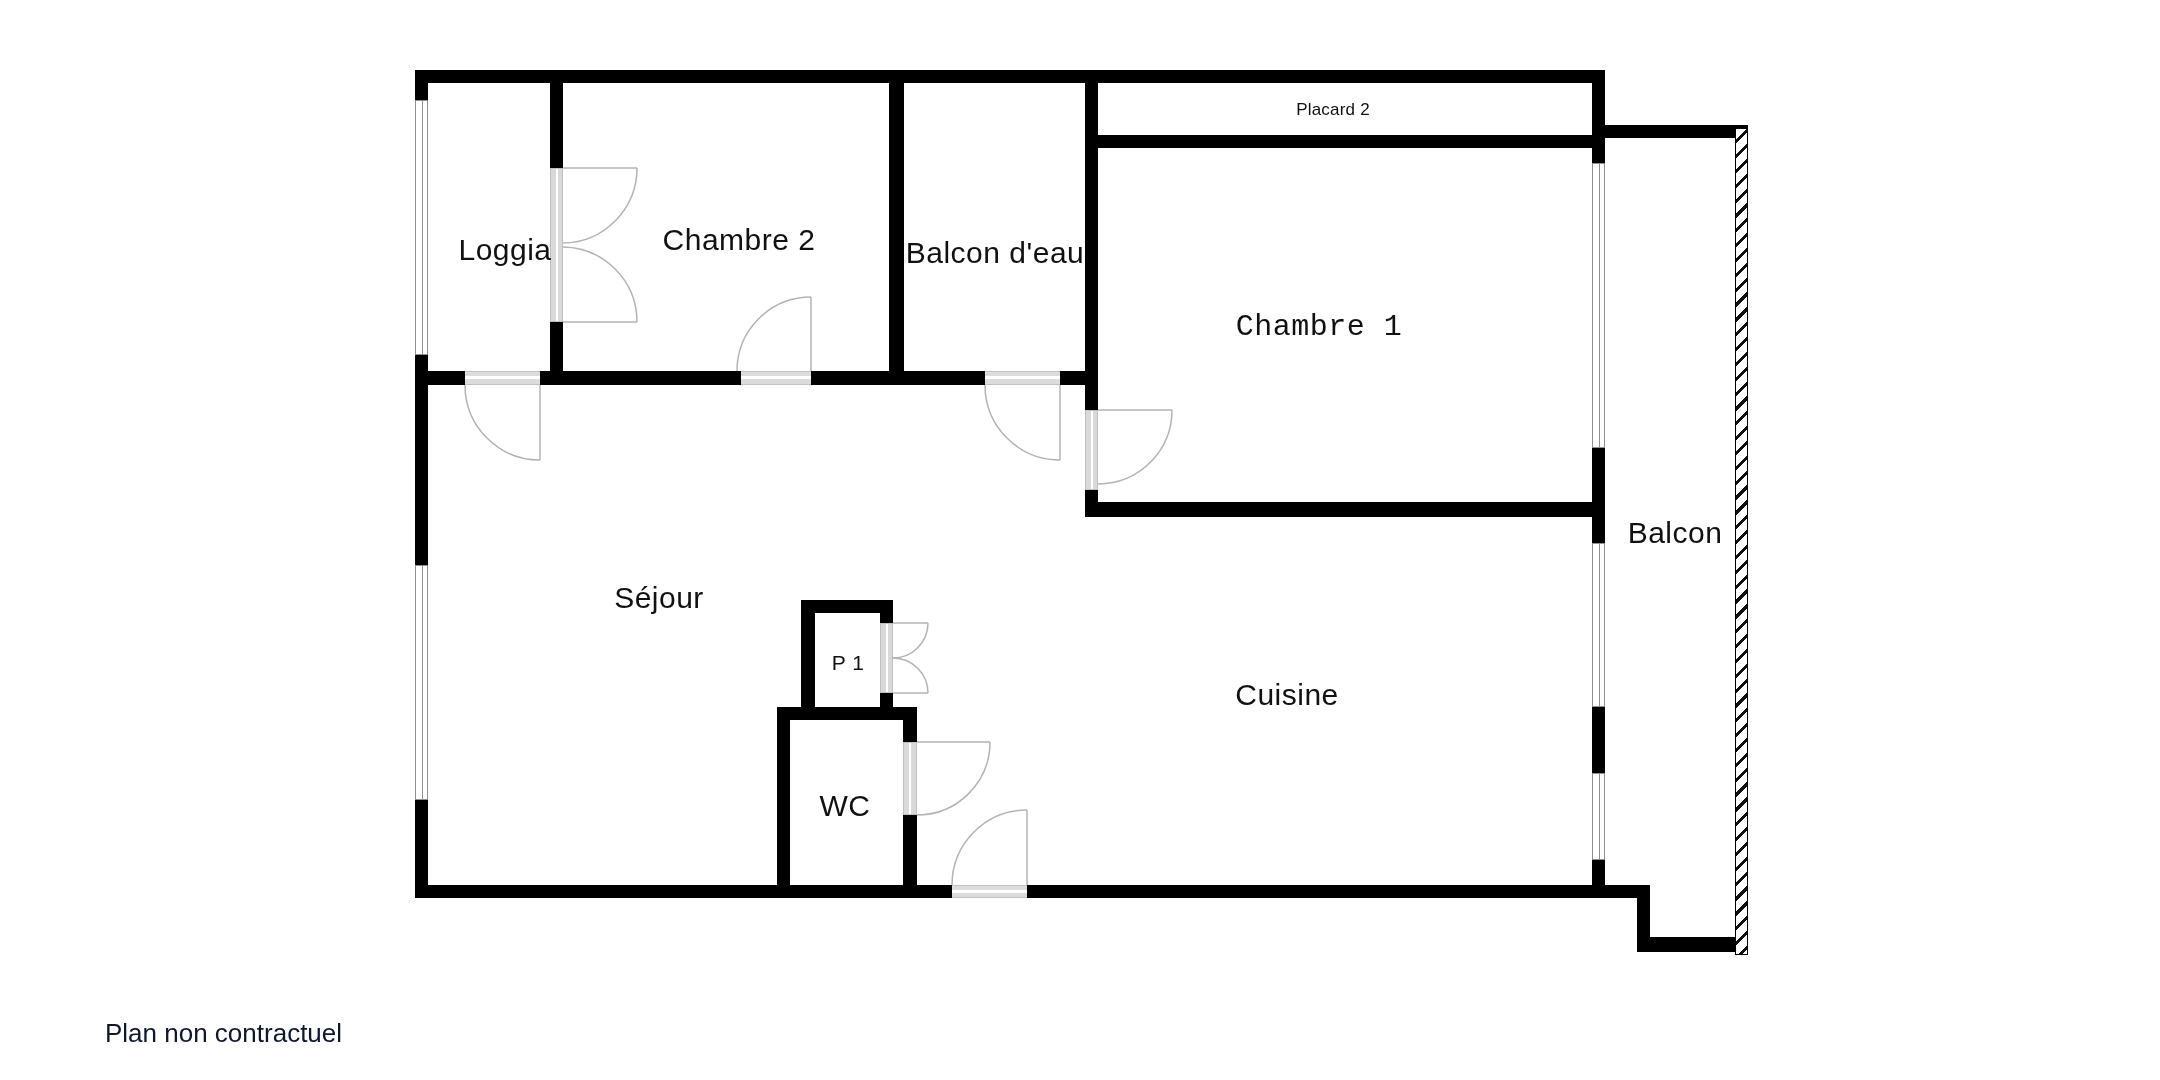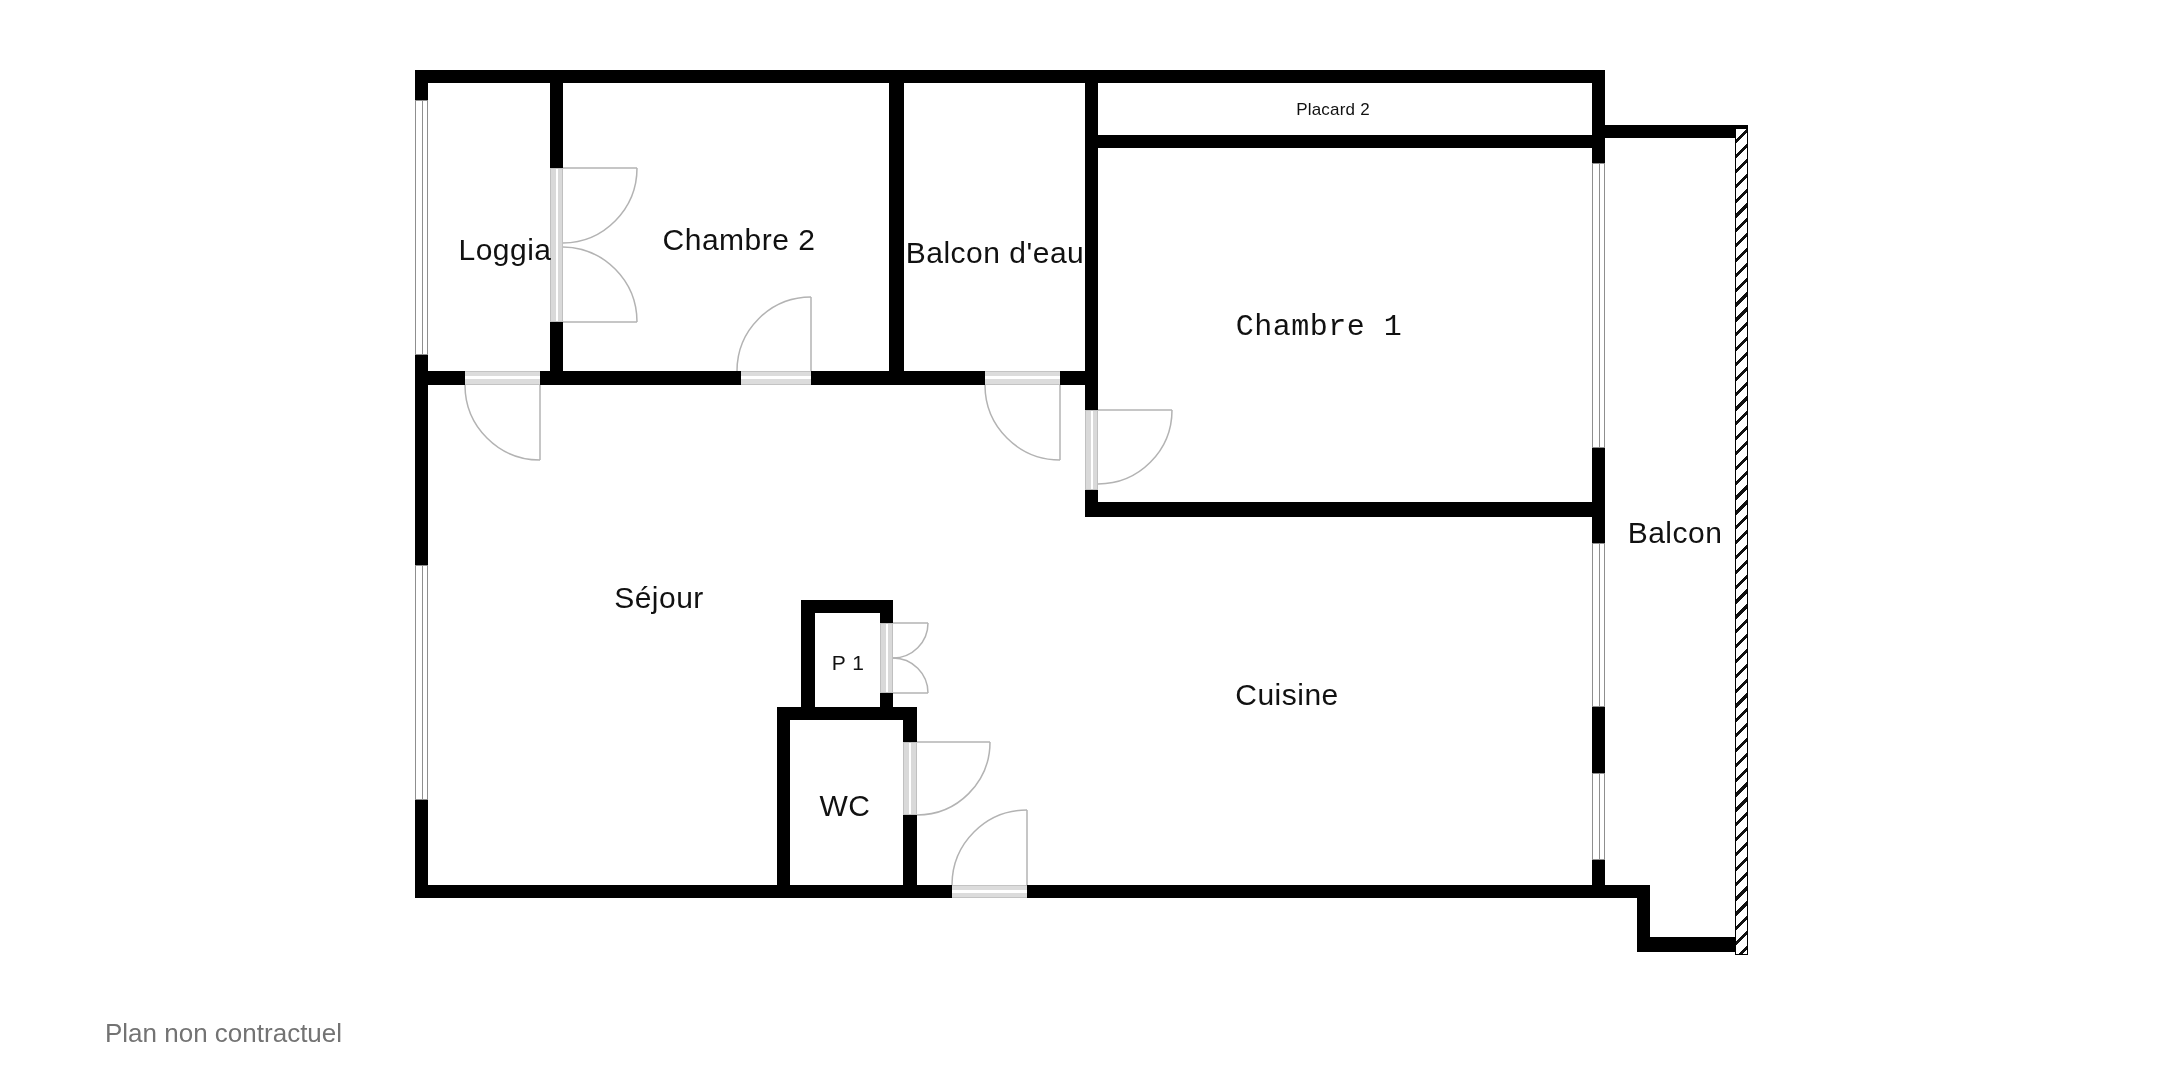--- a/index.html
+++ b/index.html
@@ -22,21 +22,21 @@
     border:1.5px solid #000;box-sizing:border-box;
   }
   .arcs{position:absolute;left:0;top:0;width:2160px;height:1080px;pointer-events:none;}
   .room-label{
     position:absolute;transform:translate(-50%,-50%);
     font-size:30px;color:#111;white-space:nowrap;letter-spacing:0.5px;
   }
   .room-label.small{font-size:17px;letter-spacing:0.2px;}
   .room-label.mid{font-size:21px;}
   .disclaimer{
-    position:absolute;left:105px;top:1018px;font-size:26px;color:#737373;white-space:nowrap;
+    position:absolute;left:105px;top:1018px;font-size:26px;color:#0f172a;white-space:nowrap;
   }
   .logo{position:absolute;left:806px;top:928px;display:flex;align-items:center;gap:34px;}
   .logo-icon{width:96px;height:126px;}
   .logo-text{
     font-size:84px;font-weight:700;letter-spacing:-2px;color:#1A5F63;line-height:1;
     font-family:"Liberation Sans", sans-serif;
   }
 </style>
 </head>
 <body>

